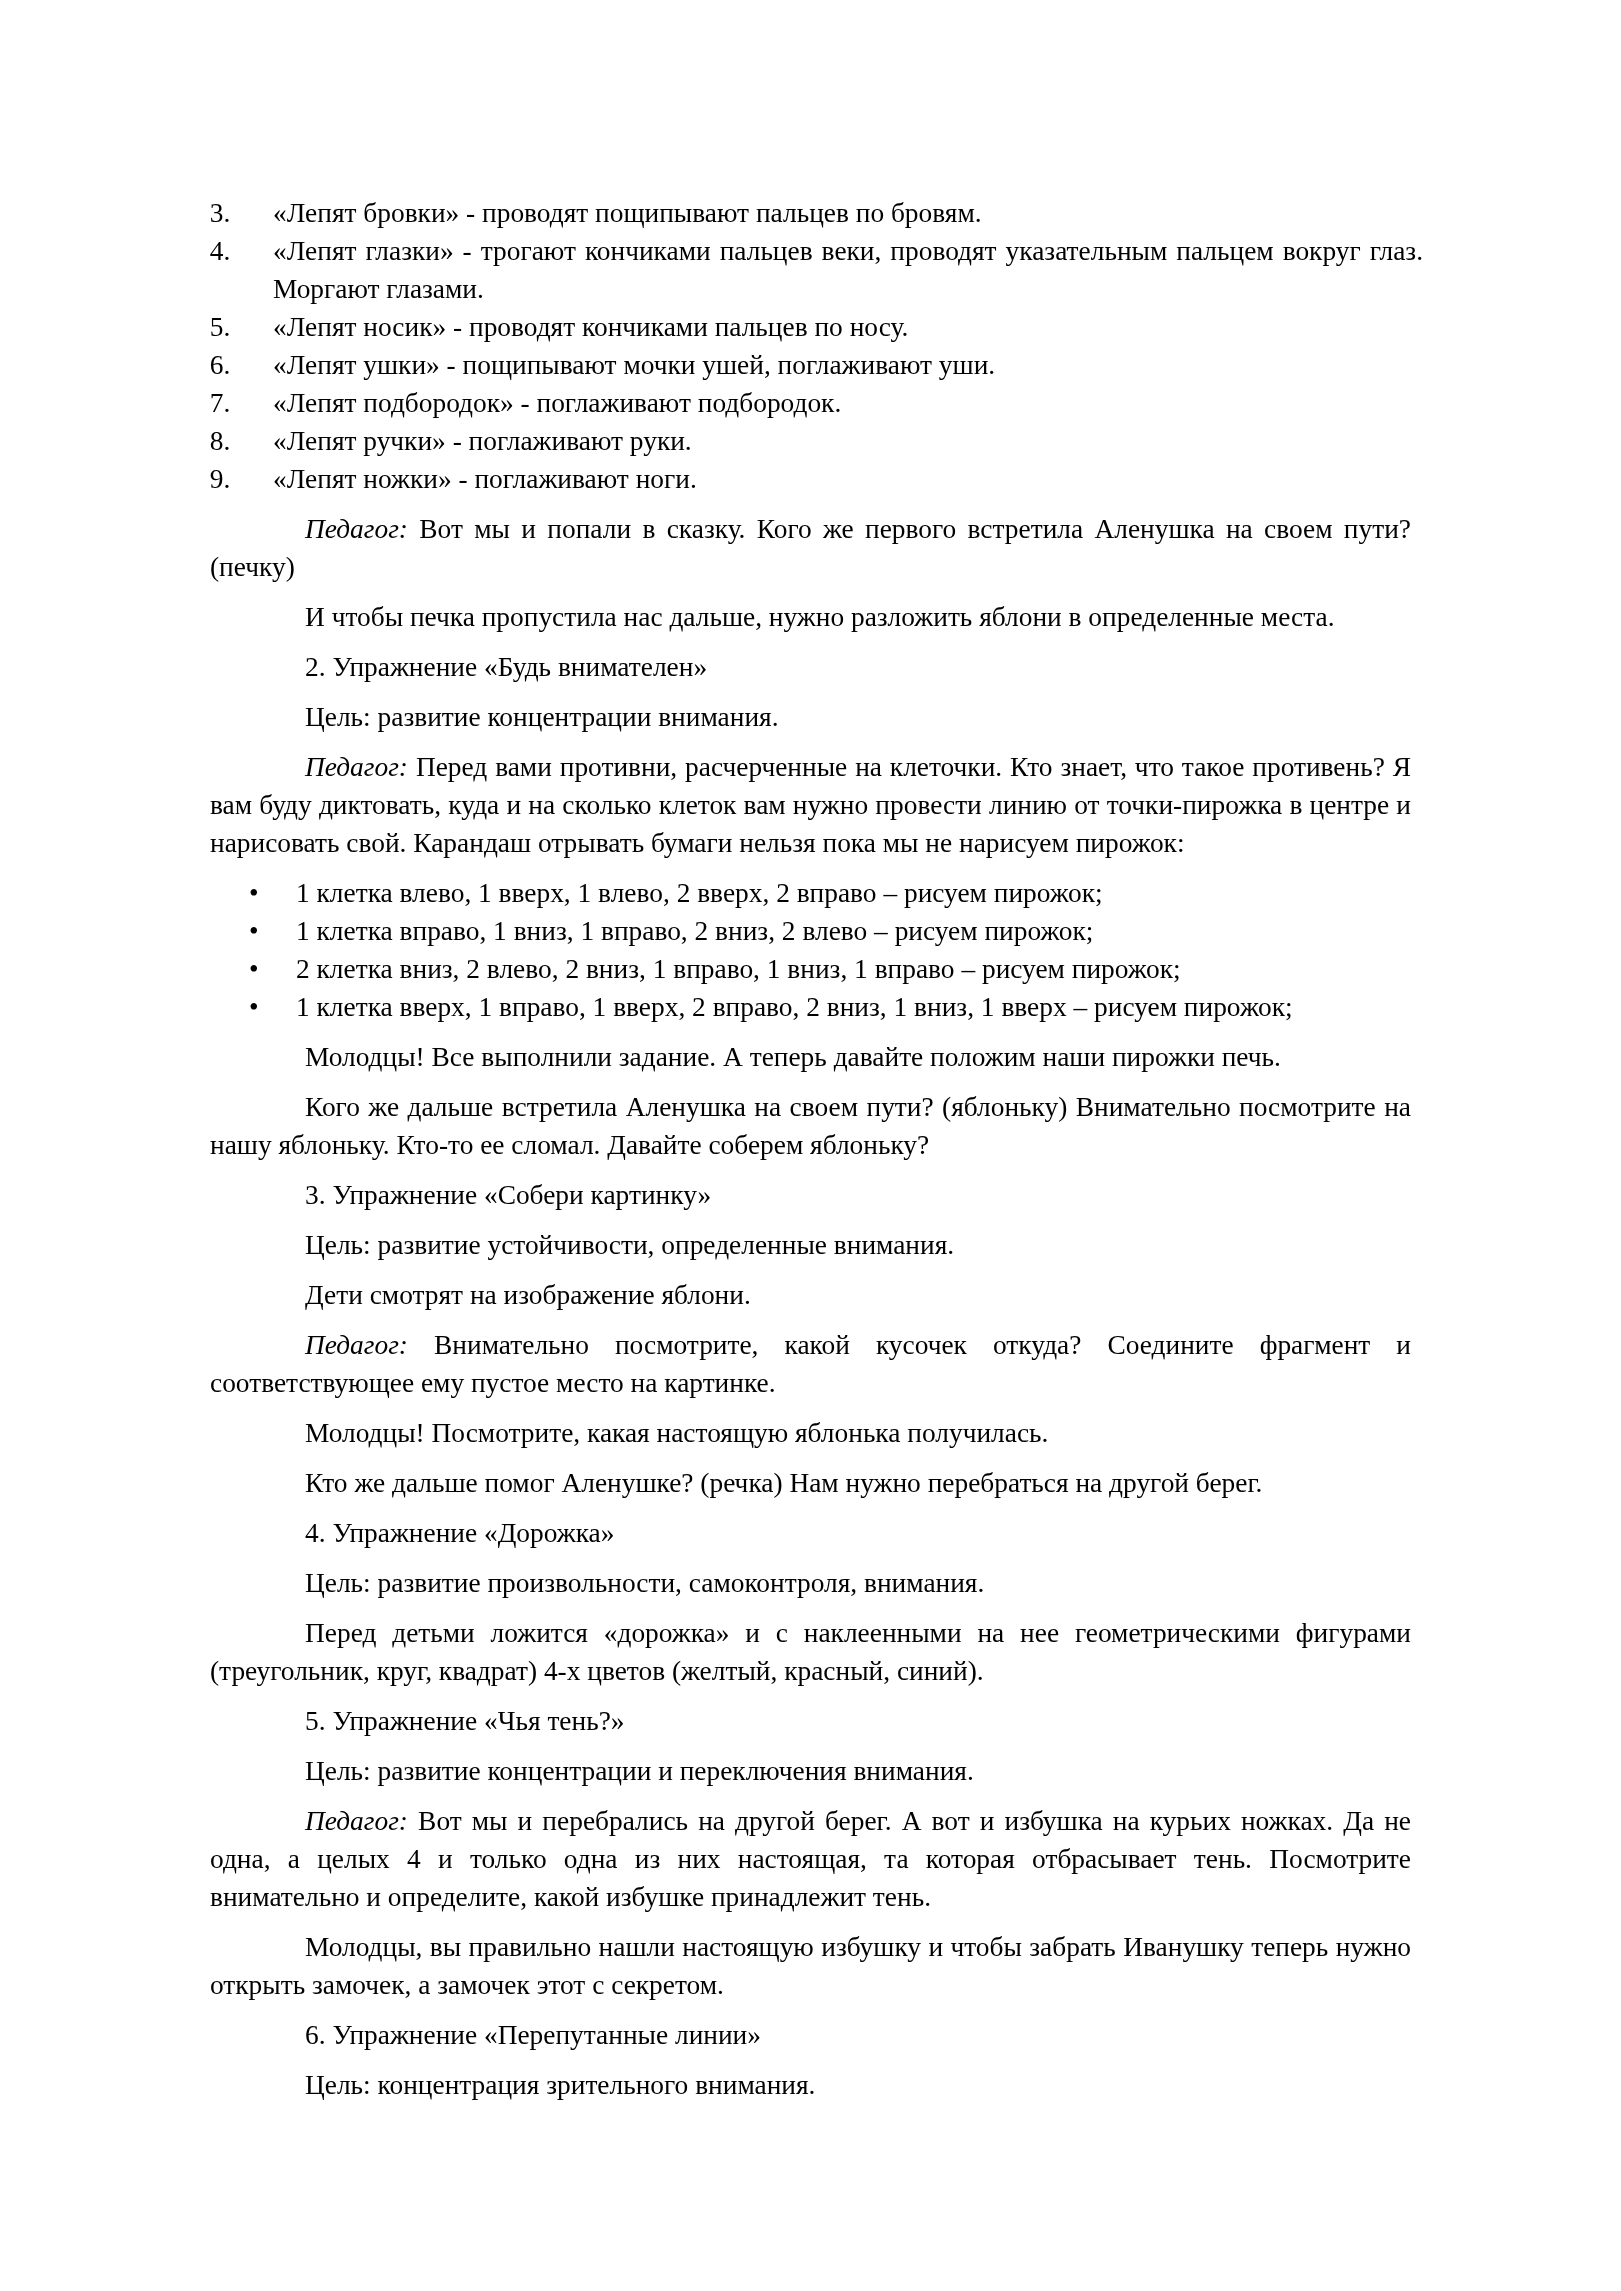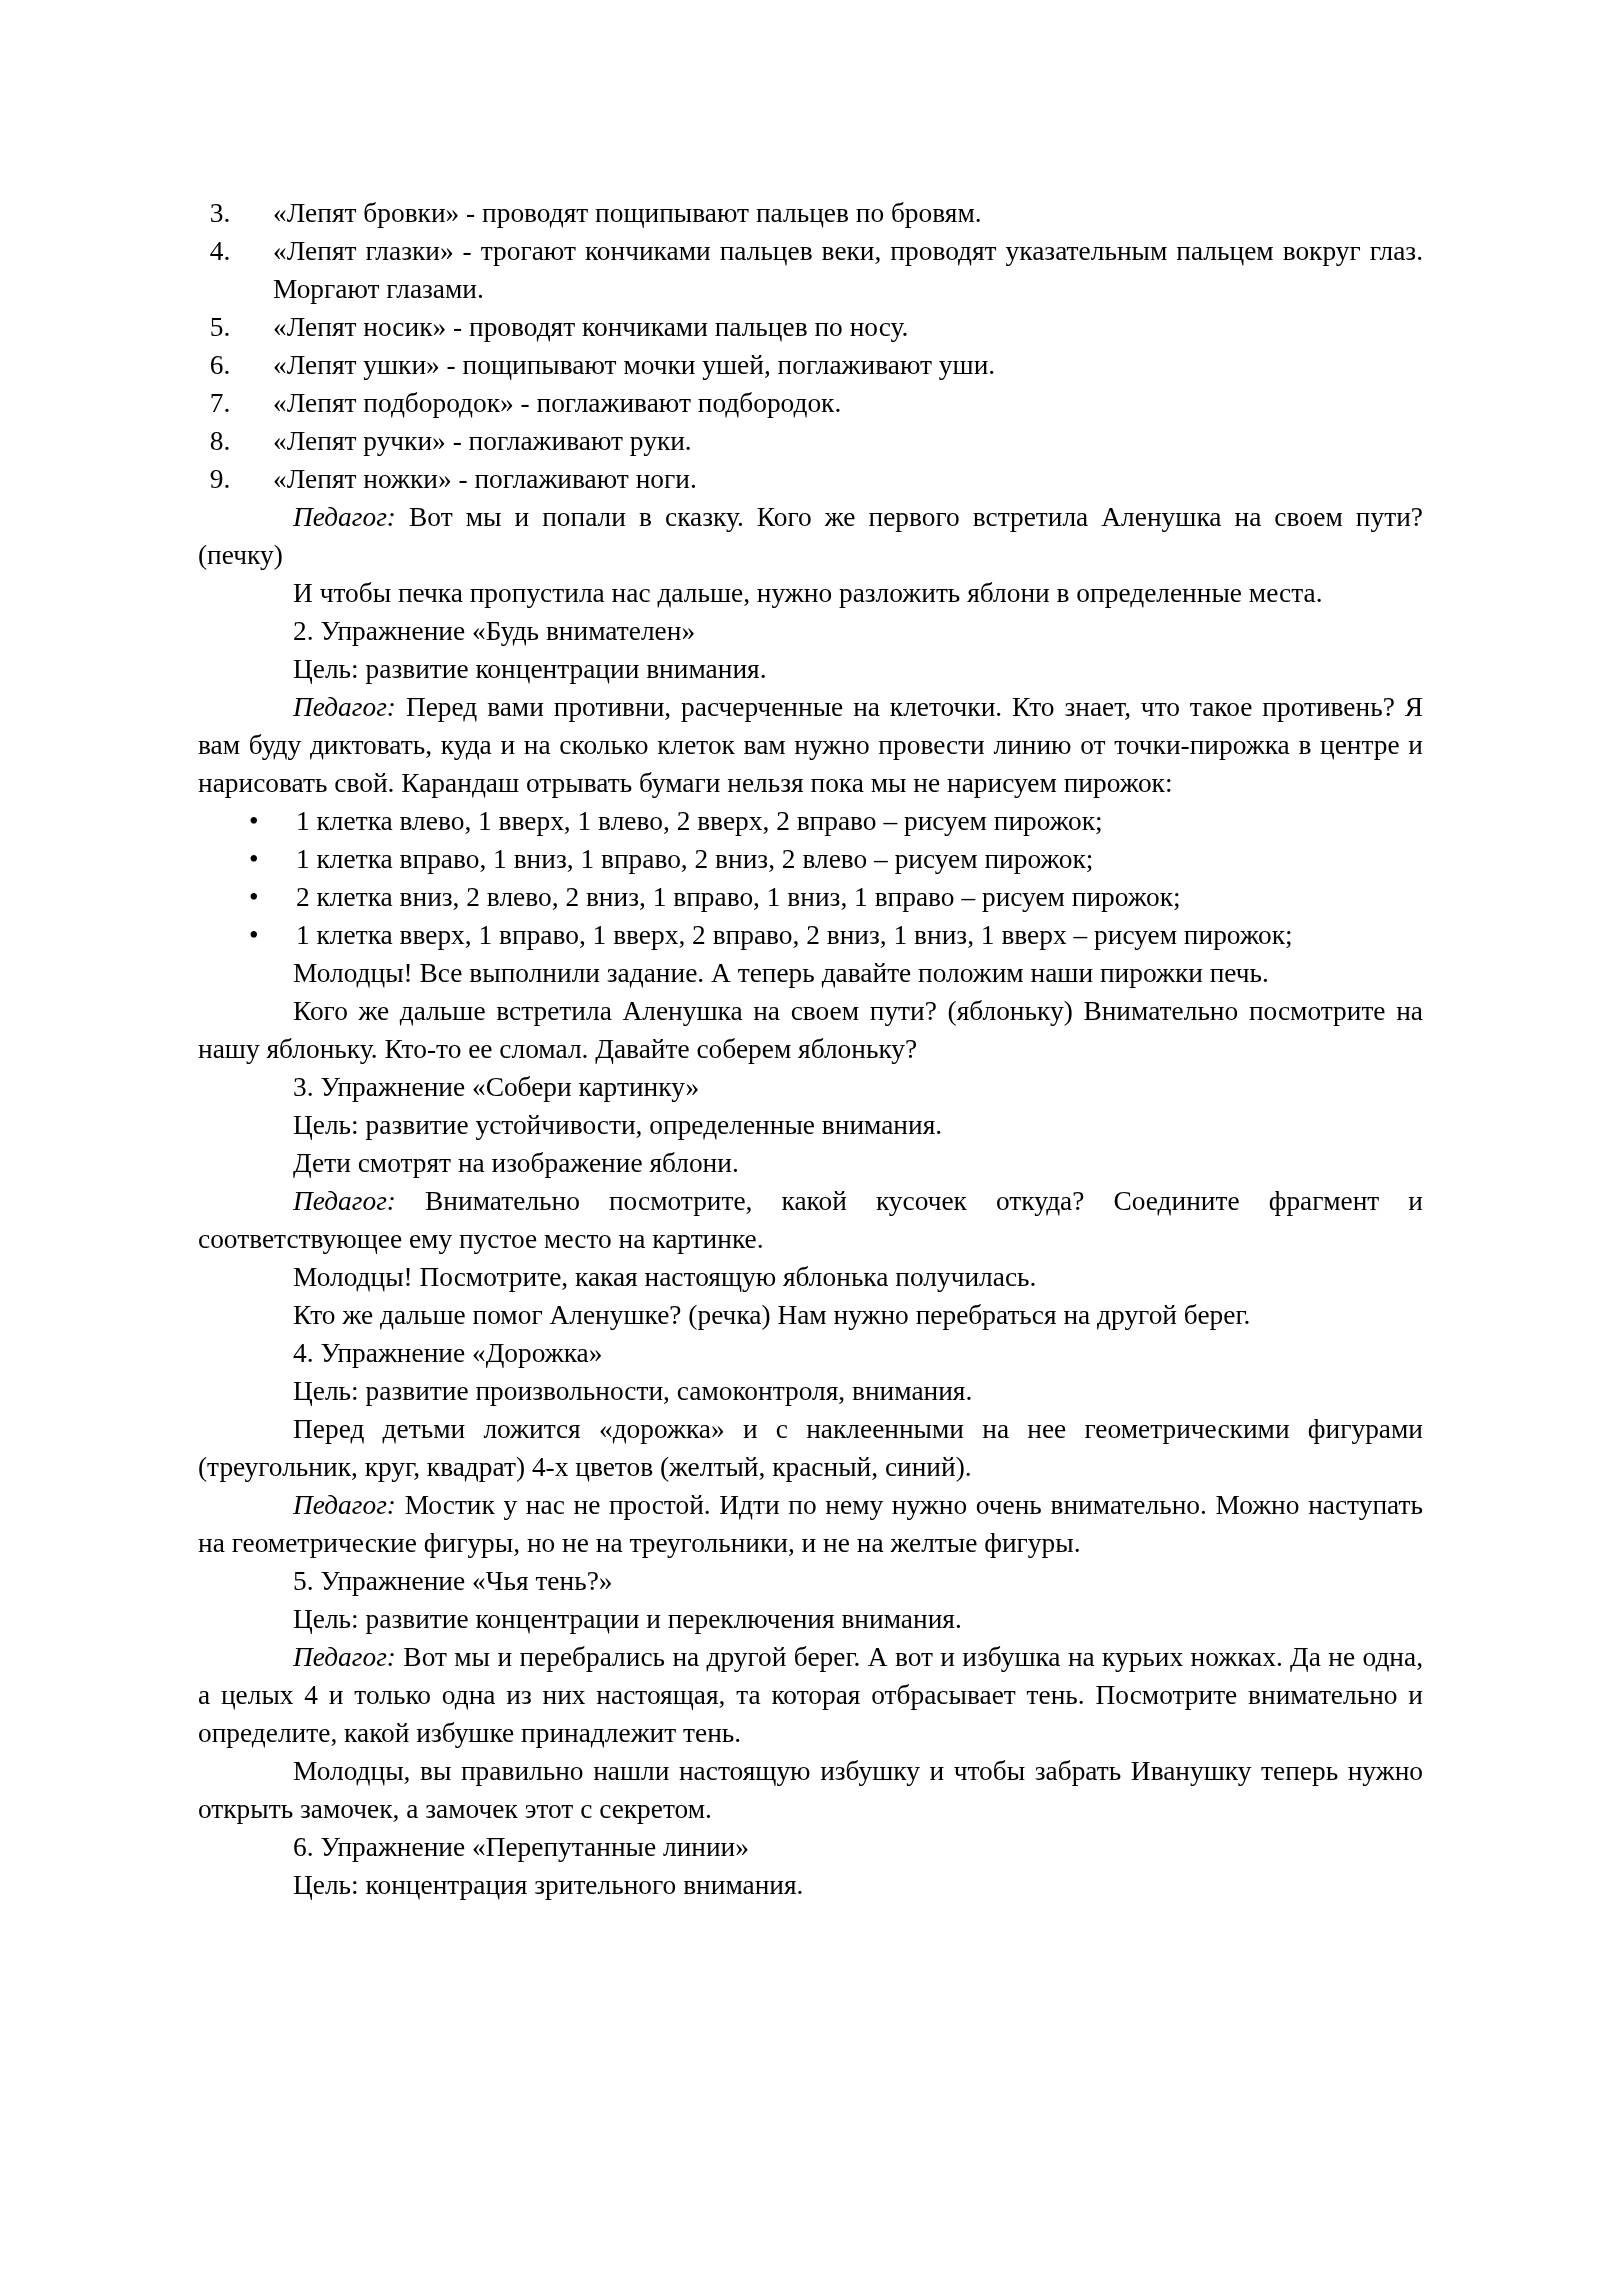--- a/index.html
+++ b/index.html
@@ -18,21 +18,21 @@
     line-height: 38px;
     overflow: hidden;
   }
   .content {
     position: absolute;
     left: 198px;
     top: 194px;
     width: 1225px;
   }
   .para {
-    margin: 0;
+    margin: 12px;
     text-align: justify;
     text-indent: 95px;
   }
   .bold { font-weight: normal; }
   .ital { font-style: italic; }
   .oli {
     position: relative;
     padding-left: 75px;
     text-align: justify;
   }
@@ -124,24 +124,20 @@
     <p class="para">
       <span class="ital">Педагог:</span>
       <span>Внимательно посмотрите, какой кусочек откуда? Соедините фрагмент и соответствующее ему пустое место на картинке.</span>
     </p>
     <p class="para">Молодцы! Посмотрите, какая настоящую яблонька получилась.</p>
     <p class="para">Кто же дальше помог Аленушке? (речка) Нам нужно перебраться на другой берег.</p>
 
     <p class="para bold">4. Упражнение «Дорожка»</p>
     <p class="para">Цель: развитие произвольности, самоконтроля, внимания.</p>
     <p class="para">Перед детьми ложится «дорожка» и с наклеенными на нее геометрическими фигурами (треугольник, круг, квадрат) 4-х цветов (желтый, красный, синий).</p>
-    <p class="para">
-      <span class="ital">Педагог:</span>
-      <span>Мостик у нас не простой. Идти по нему нужно очень внимательно. Можно наступать на геометрические фигуры, но не на треугольники, и не на желтые фигуры.</span>
-    </p>
 
     <p class="para bold">5. Упражнение «Чья тень?»</p>
     <p class="para">Цель: развитие концентрации и переключения внимания.</p>
     <p class="para">
       <span class="ital">Педагог:</span>
       <span>Вот мы и перебрались на другой берег. А вот и избушка на курьих ножках. Да не одна, а целых 4 и только одна из них настоящая, та которая отбрасывает тень. Посмотрите внимательно и определите, какой избушке принадлежит тень.</span>
     </p>
     <p class="para">Молодцы, вы правильно нашли настоящую избушку и чтобы забрать Иванушку теперь нужно открыть замочек, а замочек этот с секретом.</p>
 
     <p class="para bold">6. Упражнение «Перепутанные линии»</p>

